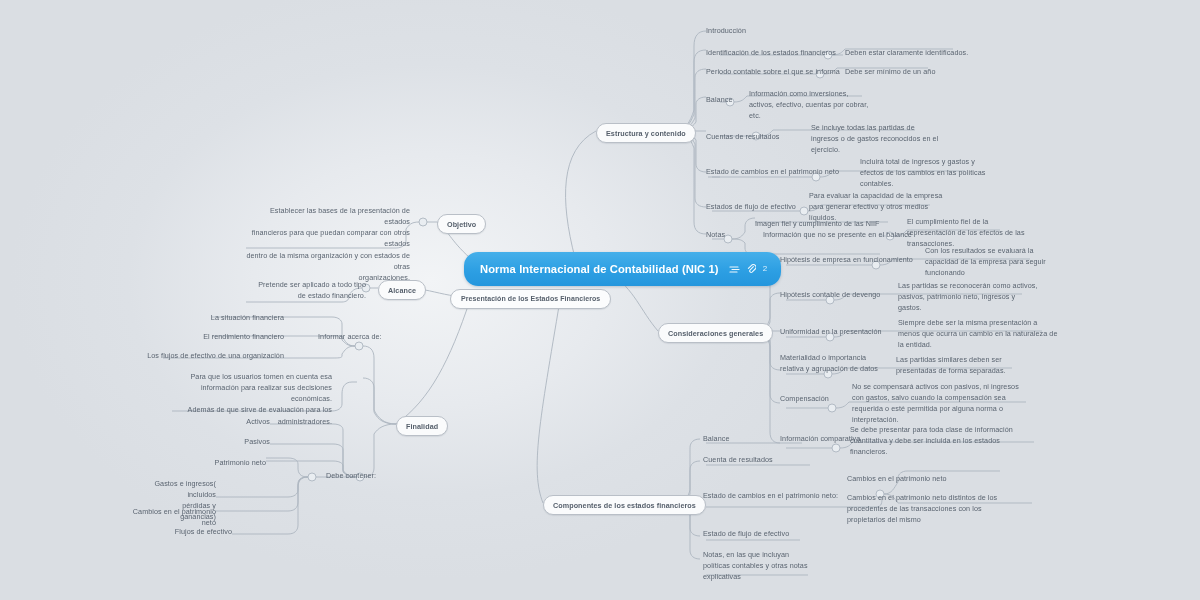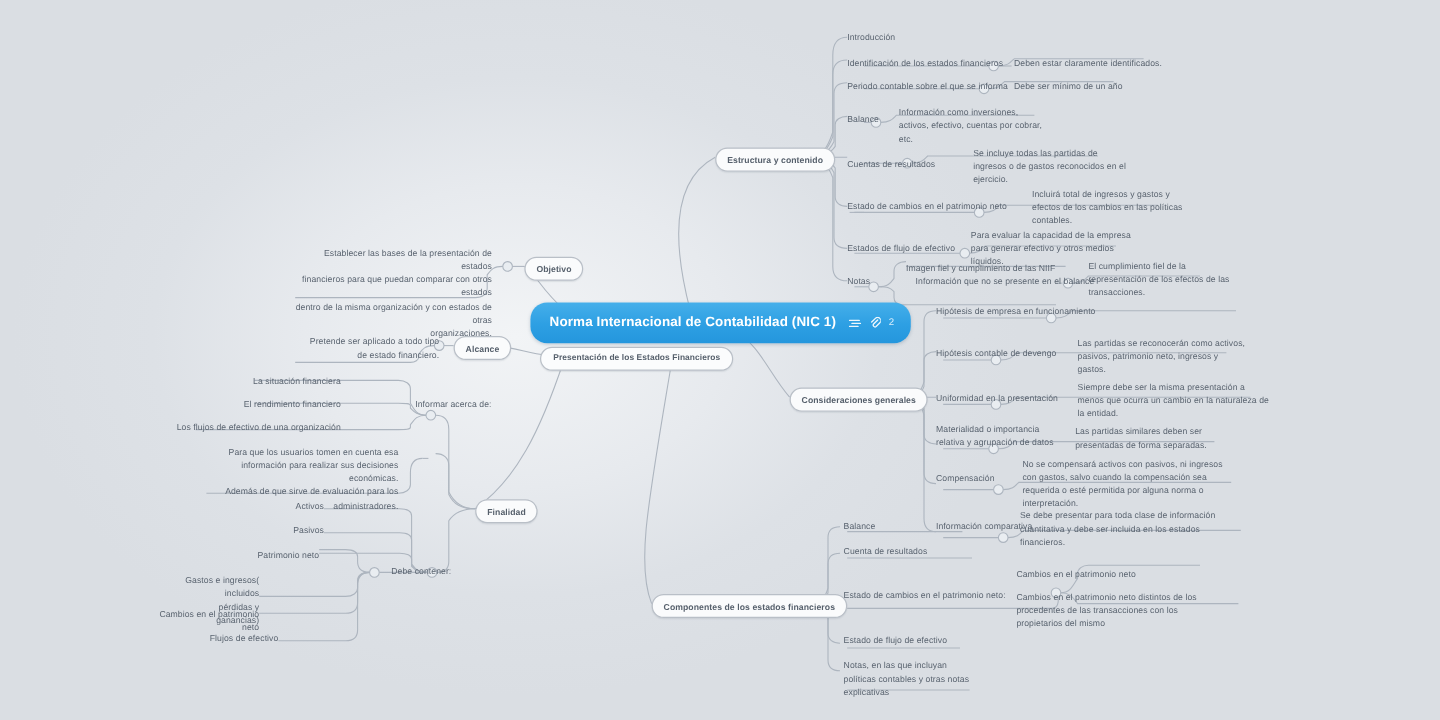--- a/index.html
+++ b/index.html
@@ -215,21 +215,21 @@
       <path d="M 356,477 C 348,477 346,475 343,472 L 343,466 C 343,463 339,461 333,461 L 266,461"></path>
       <path d="M 356,477 L 316,477"></path>
       <circle cx="312" cy="477" r="4" fill="#e9edf1" stroke="#adb5bf" stroke-width="0.9"></circle>
       <path d="M 308,477 C 300,477 298,481 298,486 L 298,490 C 298,494 294,497 288,497 L 216,497"></path>
       <path d="M 308,477 C 300,477 298,480 298,484 L 298,502 C 298,508 294,511 288,511 L 216,511"></path>
       <path d="M 308,477 C 300,477 298,482 298,488 L 298,525 C 298,531 294,534 288,534 L 232,534"></path>
       <path d="M 308,477 C 300,477 298,473 298,468 L 298,464 C 298,460 294,458 288,458 L 266,458"></path>
     </g>
   </svg>
 
-  <div class="node n-root" style="left:442px; top:252px;gap:10px;">
+  <div class="node n-root" style="left:464px; top:252px;gap:10px;">
     <span class="root-title">Norma Internacional de
 Contabilidad (NIC 1)</span>
     <span class="root-icons">
       <span>
         <svg width="11" height="9" viewBox="0 0 11 9">
           <g stroke="#ffffff" stroke-width="1.2" stroke-linecap="round">
             <line x1="1" y1="2" x2="9" y2="2"></line>
             <line x1="3" y1="4.5" x2="10" y2="4.5"></line>
             <line x1="1" y1="7" x2="8" y2="7"></line>
           </g>
@@ -287,20 +287,23 @@
 líquidos.</div>
 
   <div class="node n-leaf right" style="left:706px; top:229px;">Notas</div>
   <div class="node n-leaf right" style="left:755px; top:218px;">Imagen fiel y cumplimiento de las NIIF</div>
   <div class="node n-leaf right" style="left:727px; top:229px;padding-left:36px;">Información que no se presente en el balance</div>
   <div class="node n-leaf right" style="left:907px; top:216px;">El cumplimiento fiel de la
 representación de los efectos de las
 transacciones.</div>
 
   <div class="node n-leaf right" style="left:780px; top:254px;">Hipótesis de empresa en funcionamiento</div>
+  <div class="node n-leaf right" style="left:925px; top:245px;">Con los resultados se evaluará la
+capacidad de la empresa para seguir
+funcionando</div>
 
   <div class="node n-leaf right" style="left:780px; top:289px;">Hipótesis contable de devengo</div>
   <div class="node n-leaf right" style="left:898px; top:280px;">Las partidas se reconocerán como activos,
 pasivos, patrimonio neto, ingresos y
 gastos.</div>
 
   <div class="node n-leaf right" style="left:780px; top:326px;">Uniformidad en la presentación</div>
   <div class="node n-leaf right" style="left:898px; top:317px;">Siempre debe ser la misma presentación a
 menos que ocurra un cambio en la naturaleza de
 la entidad.</div>
@@ -334,21 +337,21 @@
 dentro de la misma organización y con estados de otras
 organizaciones.</div>
 
   <div class="node n-leaf right" style="left:703px; top:549px;">Notas, en las que incluyan
 políticas contables y otras notas
 explicativas</div>
 
   <div class="node n-leaf left" style="left:246px; top:279px; width:120px;">Pretende ser aplicado a todo tipo
 de estado financiero.</div>
 
-  <div class="node n-leaf right" style="left:318px; top:331px;margin-left:28px;">Informar acerca de:</div>
+  <div class="node n-leaf right" style="left:318px; top:331px;">Informar acerca de:</div>
   <div class="node n-leaf left" style="left:172px; top:312px; width:112px;">La situación financiera</div>
   <div class="node n-leaf left" style="left:172px; top:331px; width:112px;">El rendimiento financiero</div>
   <div class="node n-leaf left" style="left:140px; top:350px; width:144px;">Los flujos de efectivo de una organización</div>
 
   <div class="node n-leaf left" style="left:172px; top:371px; width:160px;">Para que los usuarios tomen en cuenta esa
 información para realizar sus decisiones económicas.
 Además de que sirve de evaluación para los
 administradores.</div>
 
   <div class="node n-leaf right" style="left:326px; top:470px;">Debe contener:</div>

